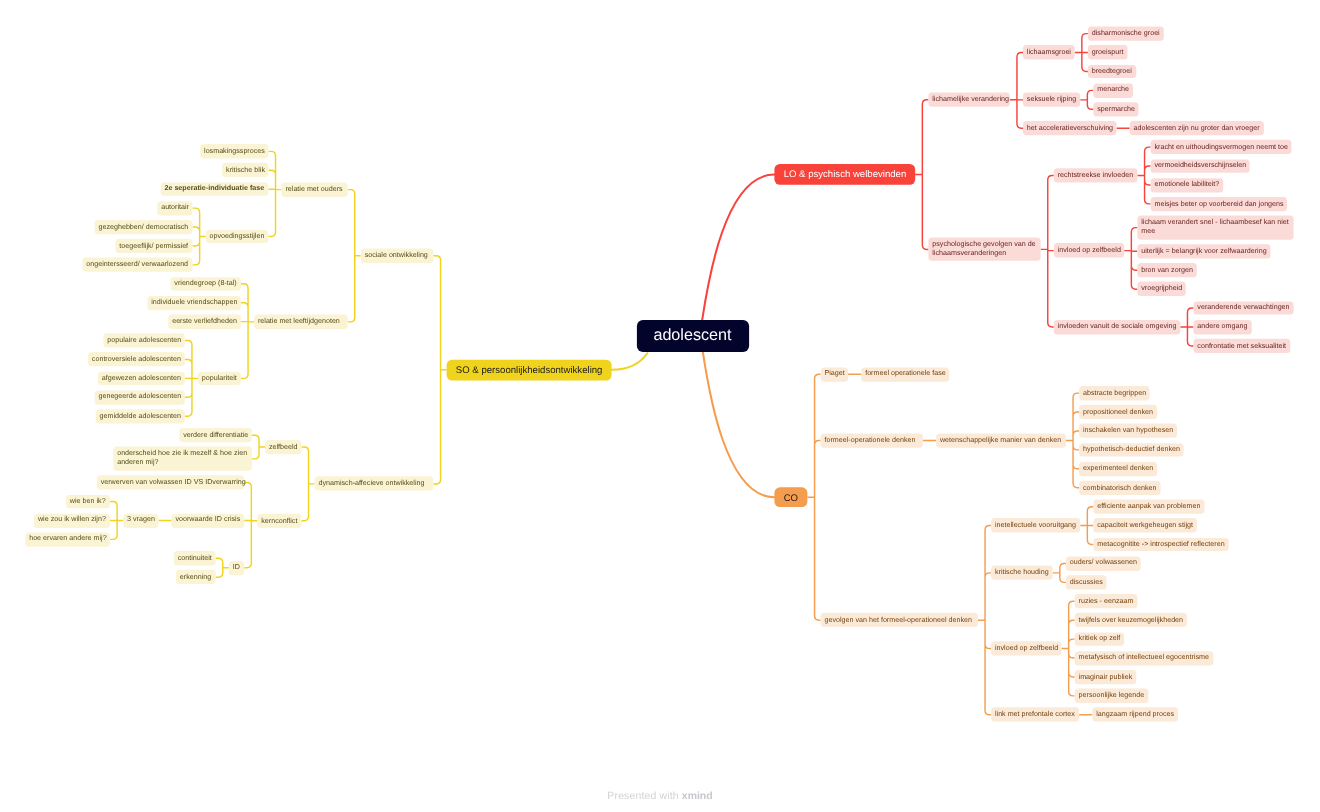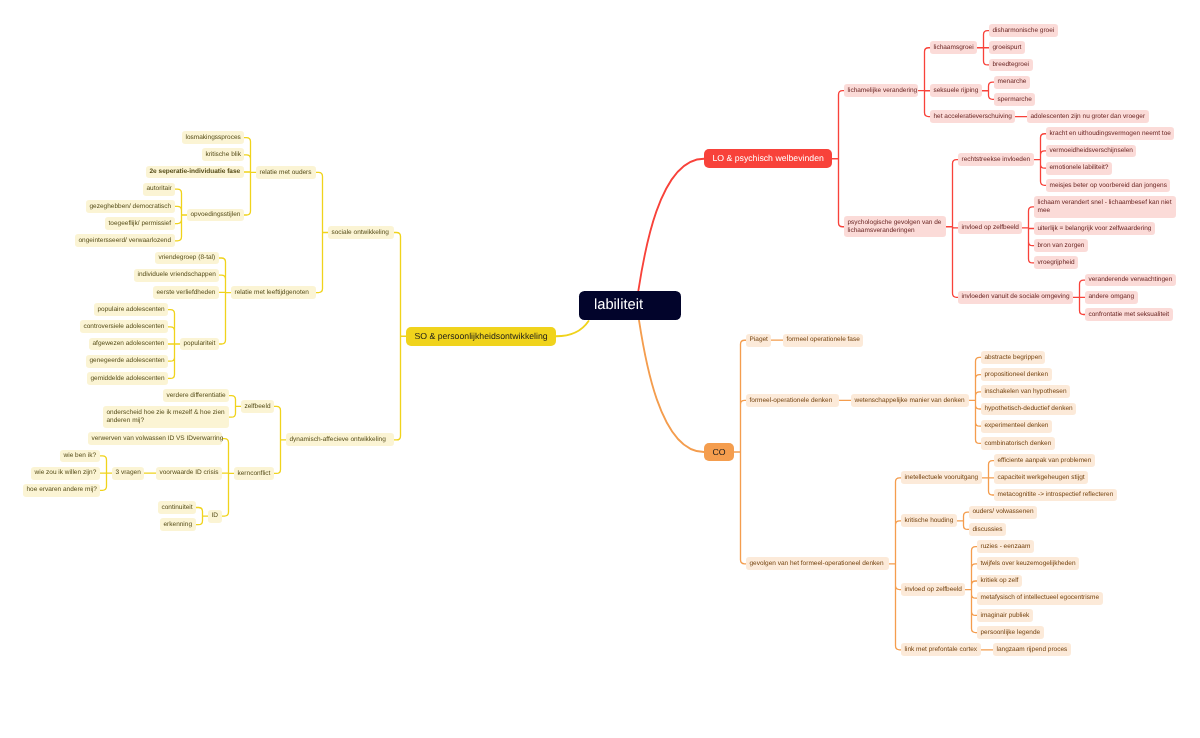--- a/index.html
+++ b/index.html
@@ -54,22 +54,23 @@
       <path d="M734.00,452.00H740.50 M740.50,344.20V559.80 M740.50,344.20Q740.50,340.20 744.50,340.20H746.00 M740.50,404.40Q740.50,400.40 744.50,400.40H746.00 M740.50,559.80Q740.50,563.80 744.50,563.80H746.00" fill="none" stroke="#F49D4E" stroke-width="1.35" stroke-linecap="butt"></path>
       <path d="M771.00,340.20H777.50 M777.50,340.20H783.00" fill="none" stroke="#F49D4E" stroke-width="1.3" stroke-linecap="butt"></path>
       <path d="M839.00,400.40H845.50 M845.50,400.40H851.00" fill="none" stroke="#F49D4E" stroke-width="1.3" stroke-linecap="butt"></path>
       <path d="M969.00,400.40H975.50 M975.50,361.40V439.40 M975.50,361.40Q975.50,357.40 979.50,357.40H981.00 M975.50,378.60Q975.50,374.60 979.50,374.60H981.00 M975.50,395.80Q975.50,391.80 979.50,391.80H981.00 M975.50,405.00Q975.50,409.00 979.50,409.00H981.00 M975.50,422.20Q975.50,426.20 979.50,426.20H981.00 M975.50,439.40Q975.50,443.40 979.50,443.40H981.00" fill="none" stroke="#F49D4E" stroke-width="1.3" stroke-linecap="butt"></path>
       <path d="M889.00,563.80H895.50 M895.50,481.80V645.80 M895.50,481.80Q895.50,477.80 899.50,477.80H901.00 M895.50,524.80Q895.50,520.80 899.50,520.80H901.00 M895.50,585.60Q895.50,589.60 899.50,589.60H901.00 M895.50,645.80Q895.50,649.80 899.50,649.80H901.00" fill="none" stroke="#F49D4E" stroke-width="1.3" stroke-linecap="butt"></path>
       <path d="M982.00,477.80H988.50 M988.50,464.60V491.00 M988.50,464.60Q988.50,460.60 992.50,460.60H994.00 M988.50,477.80H994.00 M988.50,491.00Q988.50,495.00 992.50,495.00H994.00" fill="none" stroke="#F49D4E" stroke-width="1.3" stroke-linecap="butt"></path>
       <path d="M957.00,520.80H963.50 M963.50,516.20V525.40 M963.50,516.20Q963.50,512.20 967.50,512.20H969.00 M963.50,525.40Q963.50,529.40 967.50,529.40H969.00" fill="none" stroke="#F49D4E" stroke-width="1.3" stroke-linecap="butt"></path>
       <path d="M965.00,589.60H971.50 M971.50,550.60V628.60 M971.50,550.60Q971.50,546.60 975.50,546.60H977.00 M971.50,567.80Q971.50,563.80 975.50,563.80H977.00 M971.50,585.00Q971.50,581.00 975.50,581.00H977.00 M971.50,594.20Q971.50,598.20 975.50,598.20H977.00 M971.50,611.40Q971.50,615.40 975.50,615.40H977.00 M971.50,628.60Q971.50,632.60 975.50,632.60H977.00" fill="none" stroke="#F49D4E" stroke-width="1.3" stroke-linecap="butt"></path>
       <path d="M981.00,649.80H987.50 M987.50,649.80H993.00" fill="none" stroke="#F49D4E" stroke-width="1.3" stroke-linecap="butt"></path>
     </svg>
+  <div class="footer"><span>Presented with </span><b>xmind</b></div>
 <div class="node root-node" style="left: 579px; top: 290.5px; width: 102px; height: 29.8px; font-size: 14.7px; font-weight: 400; border-radius: 5.5px; padding: 0px 15px; line-height: 1.2; background: rgb(2, 4, 43); color: rgb(255, 255, 255); justify-content: center;">
-      <span>labiliteit</span>
+      <span>adolescent</span>
     </div>
     <div class="node main-node" style="left: 704px; top: 149.3px; width: 128px; height: 18.8px; font-size: 8.72px; font-weight: 400; border-radius: 5px; padding: 0px 8.4px; line-height: 1.25; background: rgb(248, 66, 58); color: rgb(255, 255, 255);">
       <span>LO &amp; psychisch welbevinden</span>
     </div>
     <div class="node topic" style="left: 844px; top: 84.2719px; width: 74px; height: 12.8px; font-size: 6.5px; font-weight: 400; border-radius: 3.2px; padding: 0px 3.5px; line-height: 1.18; background: rgb(251, 219, 216); color: rgb(104, 35, 32);">
       <span>lichamelijke verandering</span>
     </div>
     <div class="node topic" style="left: 930px; top: 41.3719px; width: 47px; height: 12.8px; font-size: 6.5px; font-weight: 400; border-radius: 3.2px; padding: 0px 3.5px; line-height: 1.18; background: rgb(251, 219, 216); color: rgb(104, 35, 32);">
       <span>lichaamsgroei</span>
     </div>

